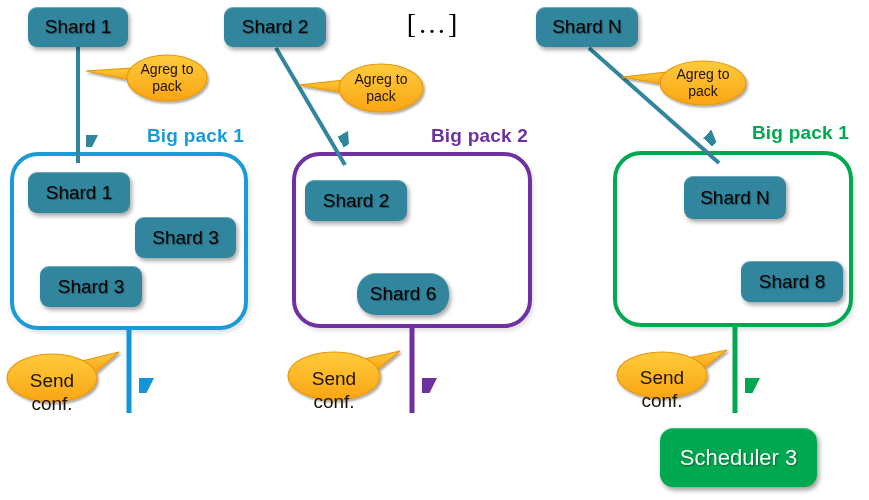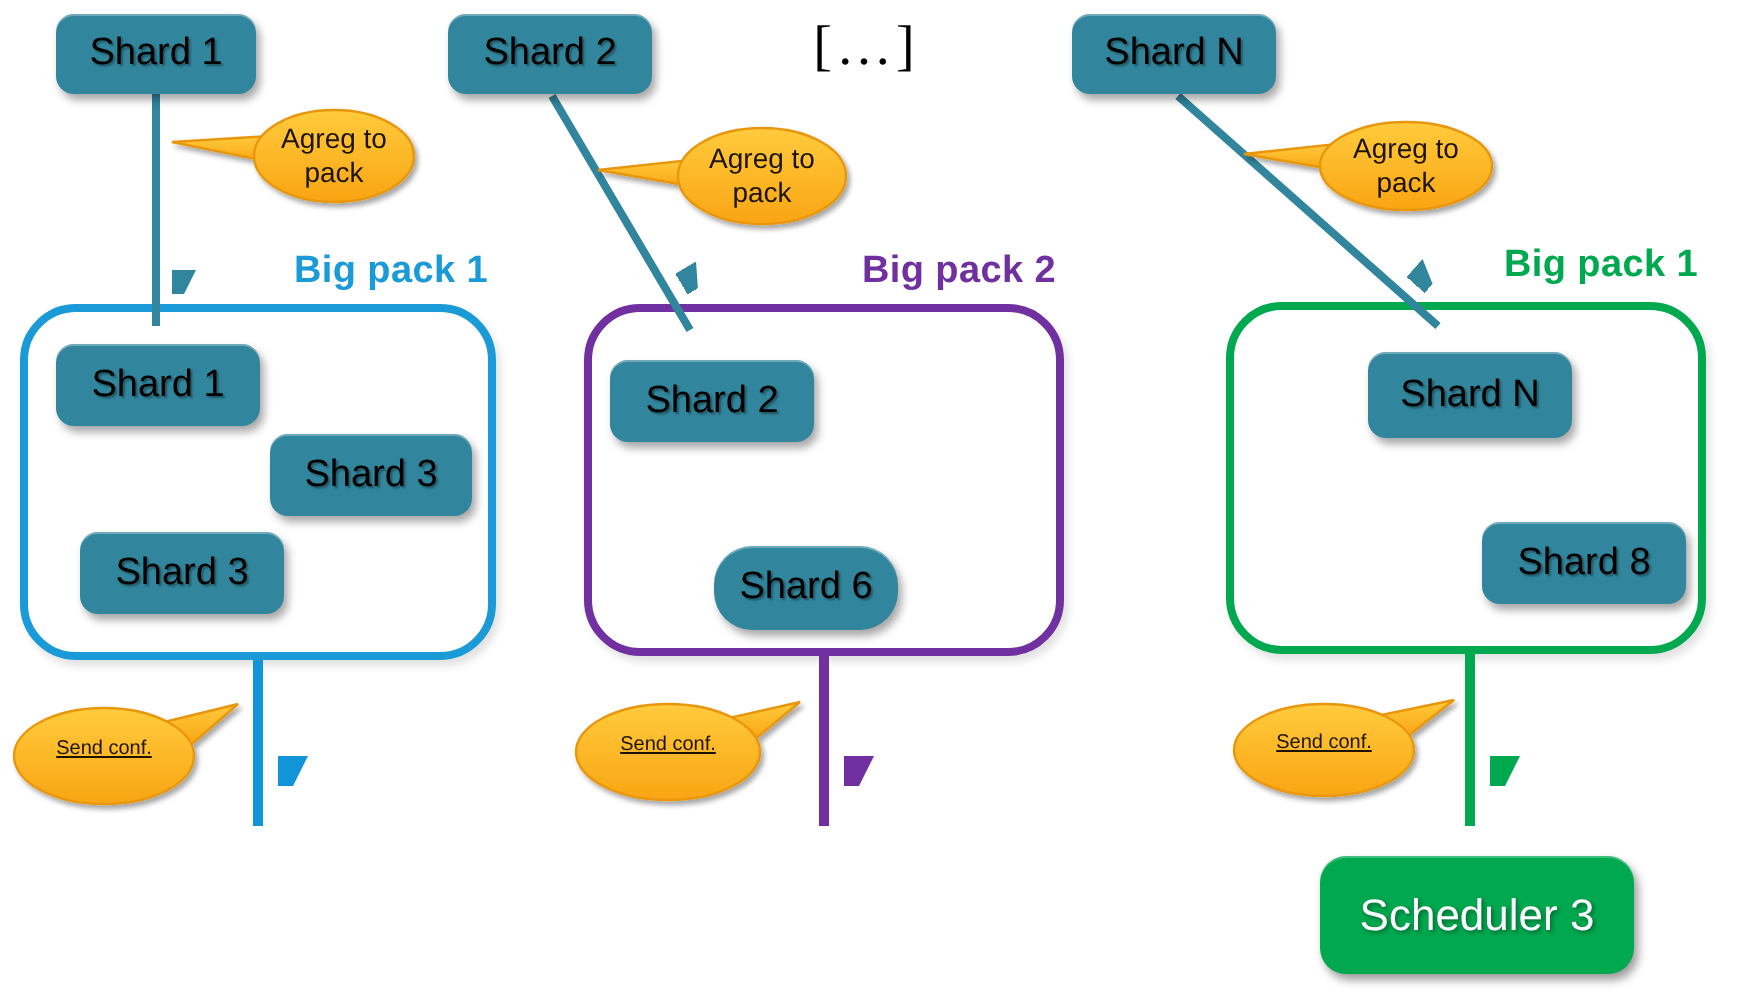--- a/index.html
+++ b/index.html
@@ -34,21 +34,21 @@
     border-radius:13px;color:#ffffff;
     display:flex;align-items:center;justify-content:center;
     font-size:22px;
     text-shadow:1px 1px 2px rgba(0,0,0,.4);
     box-shadow:2px 3px 5px rgba(0,0,0,.4), inset 0 1px 0 rgba(255,255,255,.25);
   }
   .callout-text{
     color:#1c1303;text-align:center;line-height:1.22;
   }
   .agreg{font-size:14px;}
-  .send{font-size:10px;text-decoration:underline;}
+  .send{font-size:19px;}
   .ellipsis{
     font-family:"Liberation Serif",serif;
     font-size:28px;color:#000;text-align:center;letter-spacing:2px;
   }
 </style>
 </head>
 <body>
 
 <div class="layer" id="packs-layer">
   <div class="pack" style="left:10px;top:152px;width:238px;height:178px;border-color:#1B9AD8;"></div>

